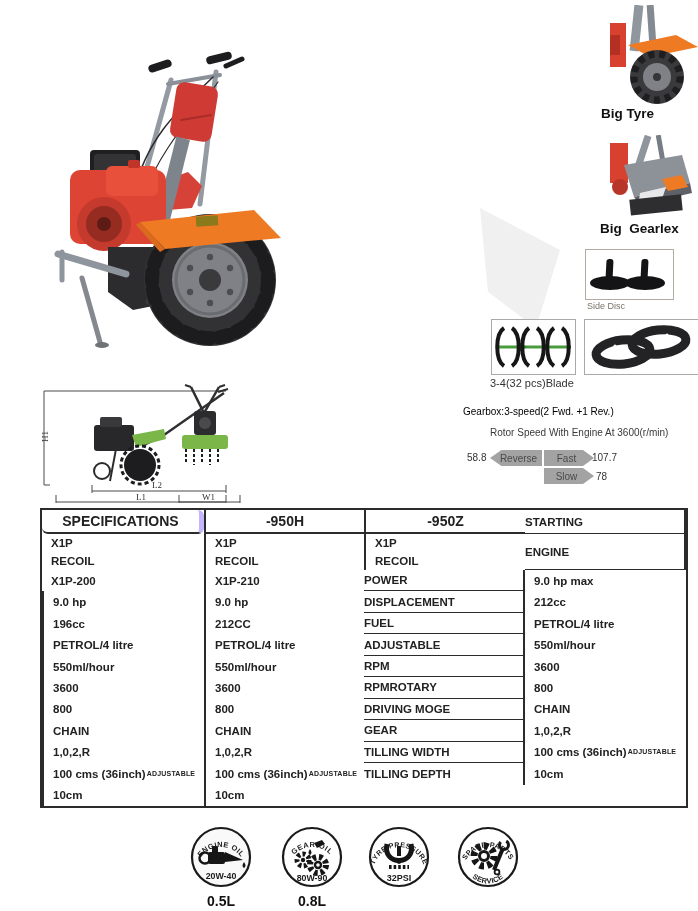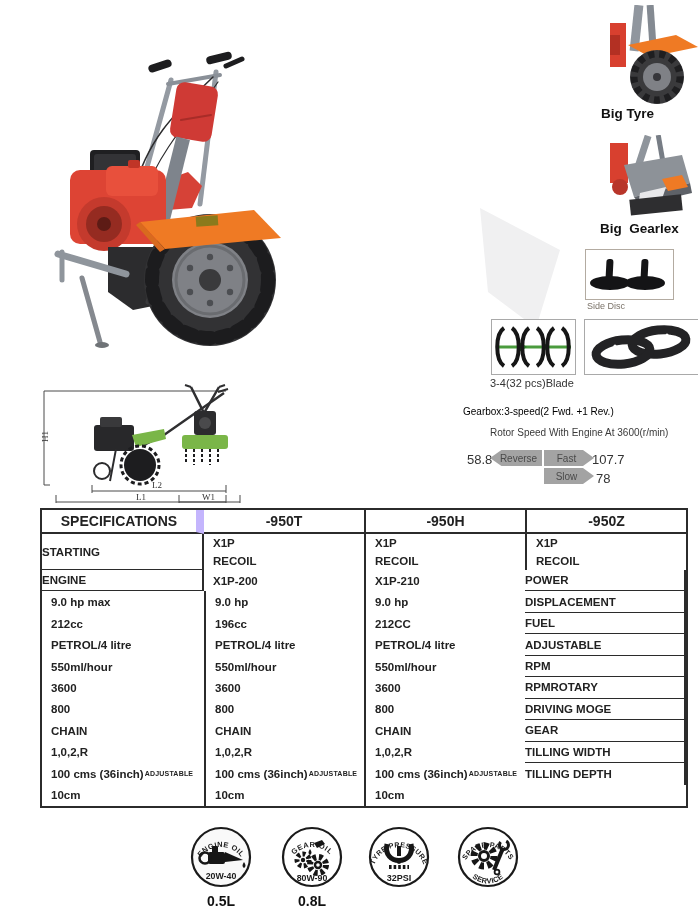--- a/index.html
+++ b/index.html
@@ -6,31 +6,31 @@
   .page{position:relative;width:698px;height:911px;background:#fff;overflow:hidden;
         font-family:"Liberation Sans", sans-serif;color:#231f20;}
   .abs{position:absolute;}
   .title{font-size:26px;font-weight:bold;letter-spacing:0.5px;color:#1c1c1e;}
   .thumb-label{font-size:13.5px;font-weight:bold;color:#111;white-space:pre;}
   .box{border:1px solid #b3aba1;background:#fff;}
   .small-label{font-size:9px;color:#7a7268;}
   .blade-label{font-size:11px;color:#333;}
   .gb-title{font-size:10px;color:#000000;}
   .gb-sub{font-size:10px;color:#3a3a3a;padding-left:27px;}
-  .spdval{font-size:13px;color:#333;}
+  .spdval{font-size:10px;color:#333;}
   .arrow{position:absolute;background:#a3a3a3;display:flex;align-items:center;justify-content:center;
          font-size:10px;color:#4a4a4a;height:16px;}
   .arrow.right{clip-path:polygon(0 0,78% 0,100% 50%,78% 100%,0 100%);}
   .arrow.left{clip-path:polygon(100% 0,22% 0,0 50%,22% 100%,100% 100%);}
   .spec-table{position:absolute;left:40px;top:508px;width:648px;height:300px;box-sizing:border-box;
               border:2px solid #2b2b2b;display:grid;grid-template-columns:162px 160px 161px 1fr;
               grid-template-rows:24px repeat(12,1fr);background:#fff;}
   .th{display:flex;align-items:center;justify-content:center;font-weight:bold;font-size:14px;
       border-bottom:2px solid #2b2b2b;color:#222;}
-  .br{border-right:8px solid #c4b5fd;}
+  .br{border-right:5px solid #c4b5fd;border-radius:6px;}
   .bl{border-left:2px solid #2b2b2b;}
   .lbl{display:flex;align-items:center;padding-left:0;font-weight:bold;font-size:11.5px;
        border-bottom:1.5px solid #2b2b2b;border-right:2px solid #2b2b2b;color:#222;box-sizing:border-box;}
   .lbl.last{border-bottom:none;}
   .val{display:flex;align-items:center;padding-left:9px;font-weight:bold;font-size:11.5px;color:#222;
        line-height:18px;box-sizing:border-box;}
   .val .main{white-space:pre-line;}
   .adj{font-size:7px;font-weight:bold;margin-left:1px;letter-spacing:0.2px;align-self:center;}
   .cap-label{font-size:14px;font-weight:bold;color:#111;text-align:center;width:60px;}
   .artifact{background:#f0f0f1;clip-path:polygon(0 0,100% 35%,70% 100%,10% 70%);}
@@ -196,21 +196,20 @@
       <path d="M155,4 l-6,-2 M183,4 l6,-2" stroke="#2f2f31" stroke-width="2"></path>
       <rect x="158" y="28" width="22" height="24" rx="3" fill="#2c2c2e"></rect>
       <circle cx="169" cy="40" r="6" fill="#4a4a4c"></circle>
       <rect x="146" y="52" width="46" height="14" rx="3" fill="#7ab648"></rect>
       <path d="M150,66 v14 M158,66 v16 M166,66 v14 M174,66 v16 M182,66 v14" stroke="#1d1d1f" stroke-width="2" stroke-dasharray="3 2"></path>
     </g>
   </svg>
 
   <div class="spec-table">
     <div class="th br">SPECIFICATIONS</div>
-    <div class="th">-950T</div>
     <div class="th bl">-950H</div>
     <div class="th bl">-950Z</div>
 
     <div class="lbl">STARTING</div>
     <div class="val">
         <span class="main">X1P
 RECOIL</span>
       </div>
     <div class="val bl">
         <span class="main">X1P

